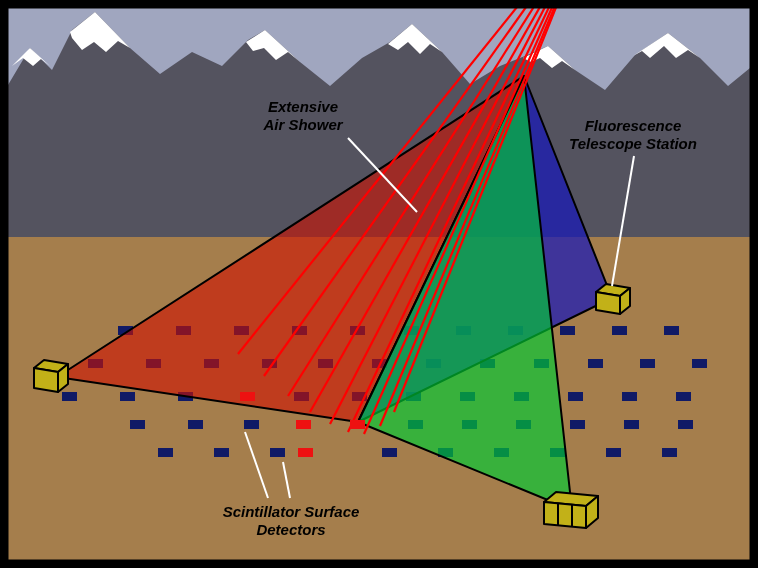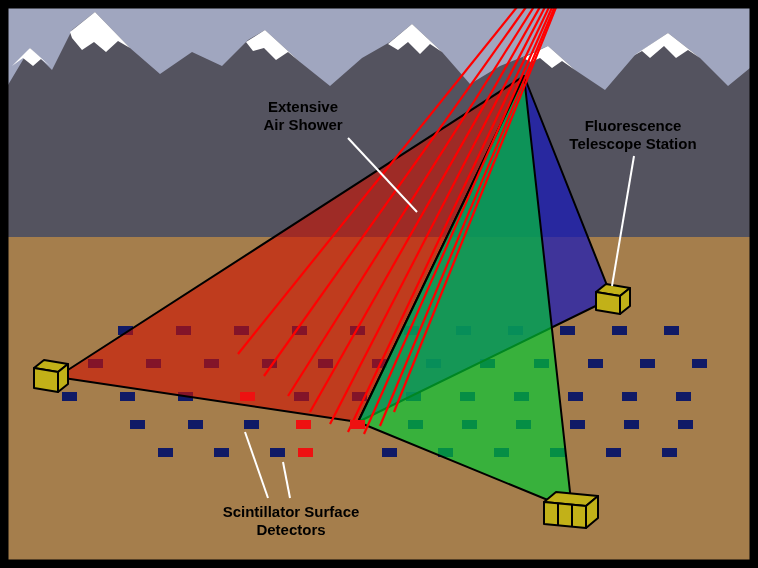--- a/index.html
+++ b/index.html
@@ -1,16 +1,16 @@
 <!DOCTYPE html>
 <html><head>
 <meta charset="utf-8">
 <style>
   html,body{margin:0;padding:0;background:#000;}
-  #stage{position:relative;width:758px;height:568px;background:#000;overflow:hidden;}
+  #stage{position:relative;width:758px;height:568px;background:#000;overflow:hidden;font-style:italic;}
   svg{position:absolute;left:0;top:0;display:block;}
   text{font-family:"Liberation Sans",sans-serif;font-weight:bold;font-size:15px;text-anchor:middle;}
   .cone{stroke-width:2;stroke-linejoin:round;}
   .ray{stroke-width:2.2;}
   .ptr{stroke-width:2;fill:none;}
   .station polygon{stroke-width:2;stroke-linejoin:round;}
 </style>
 </head>
 <body>
 

